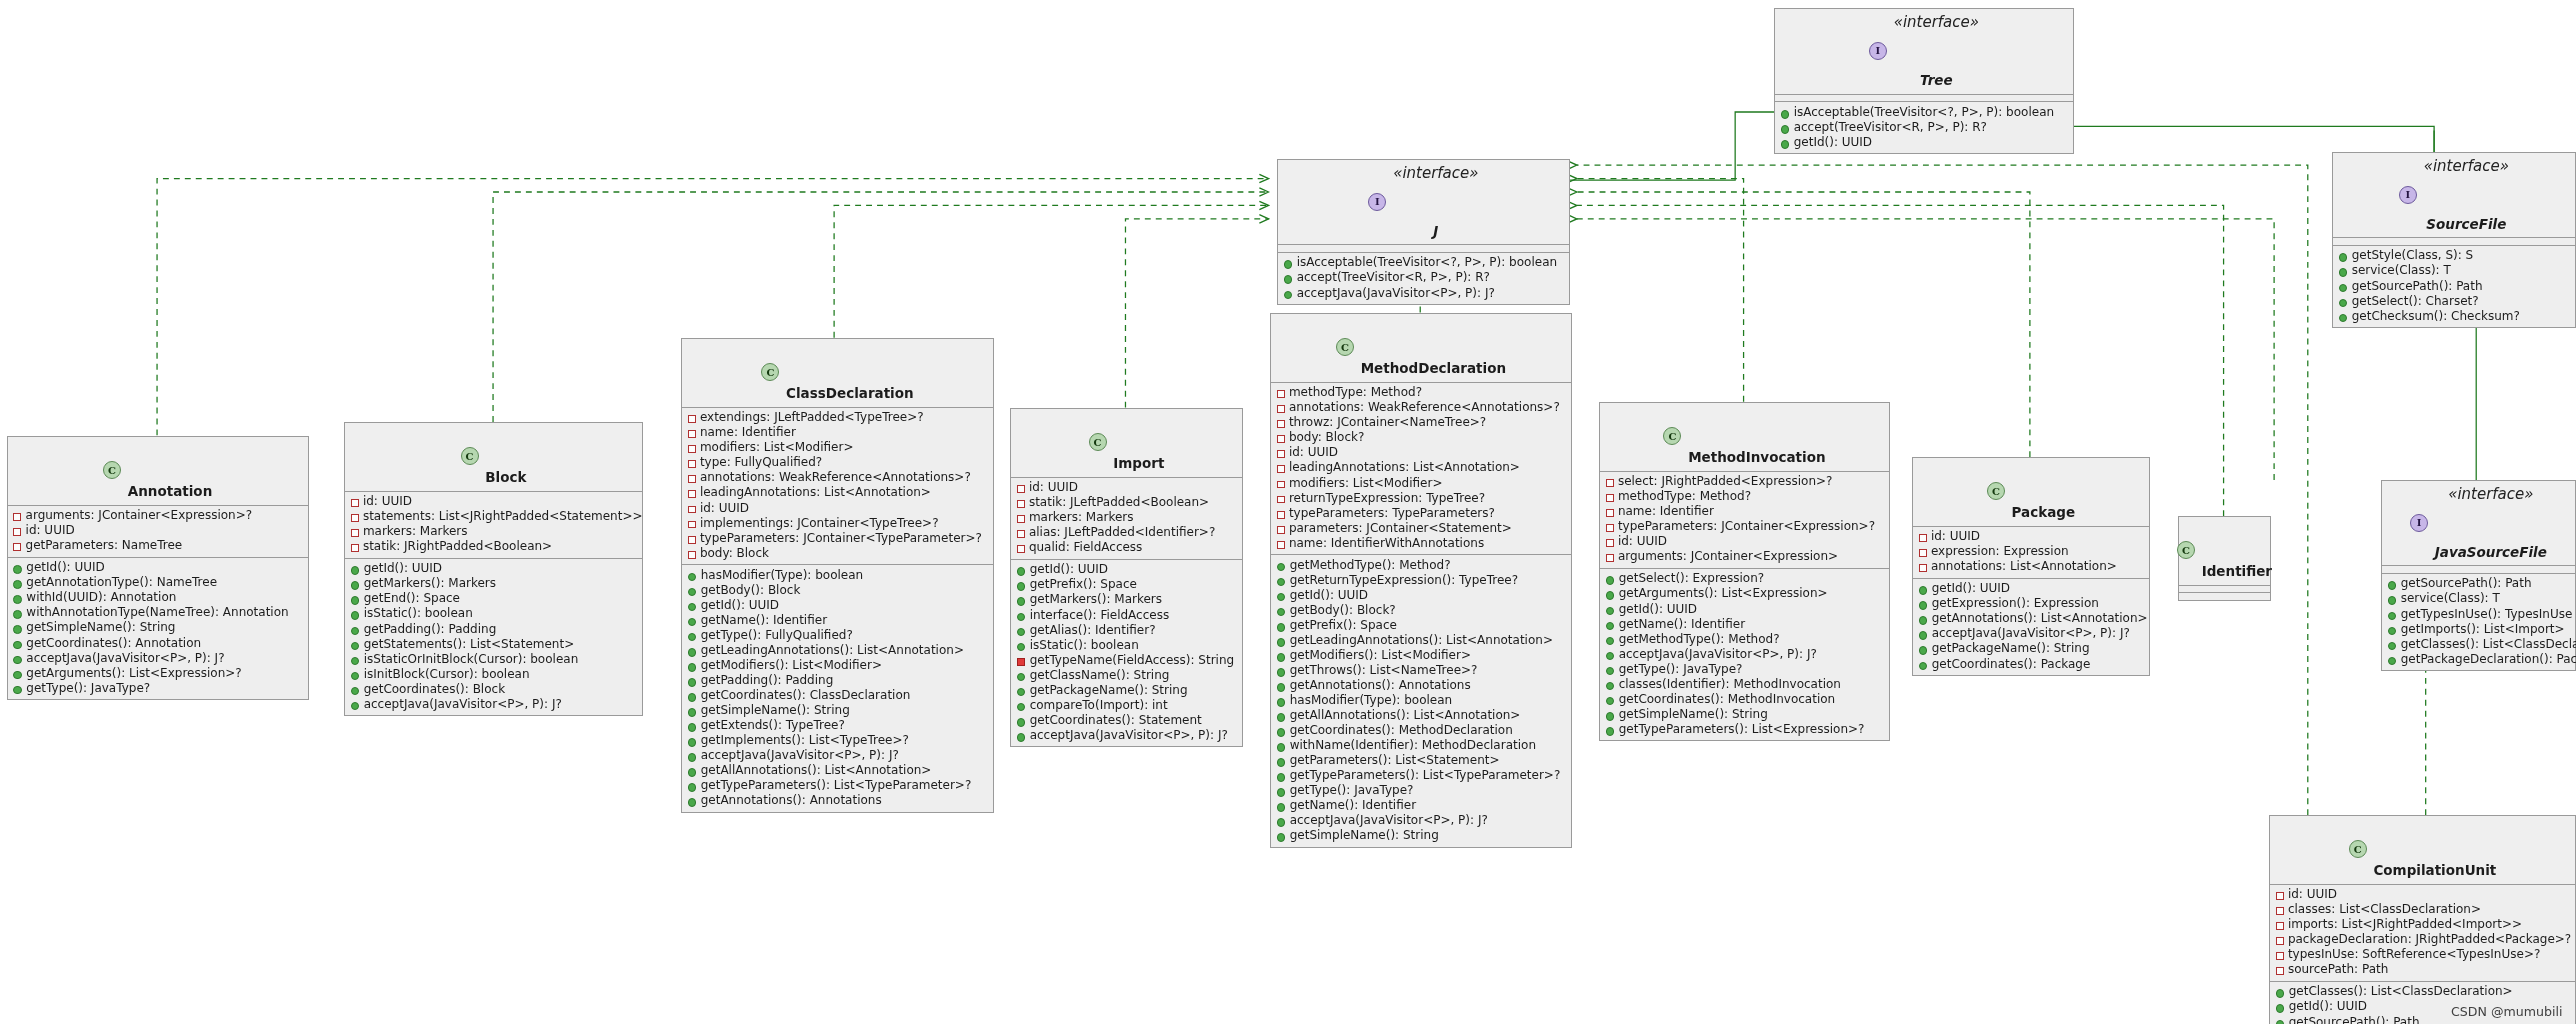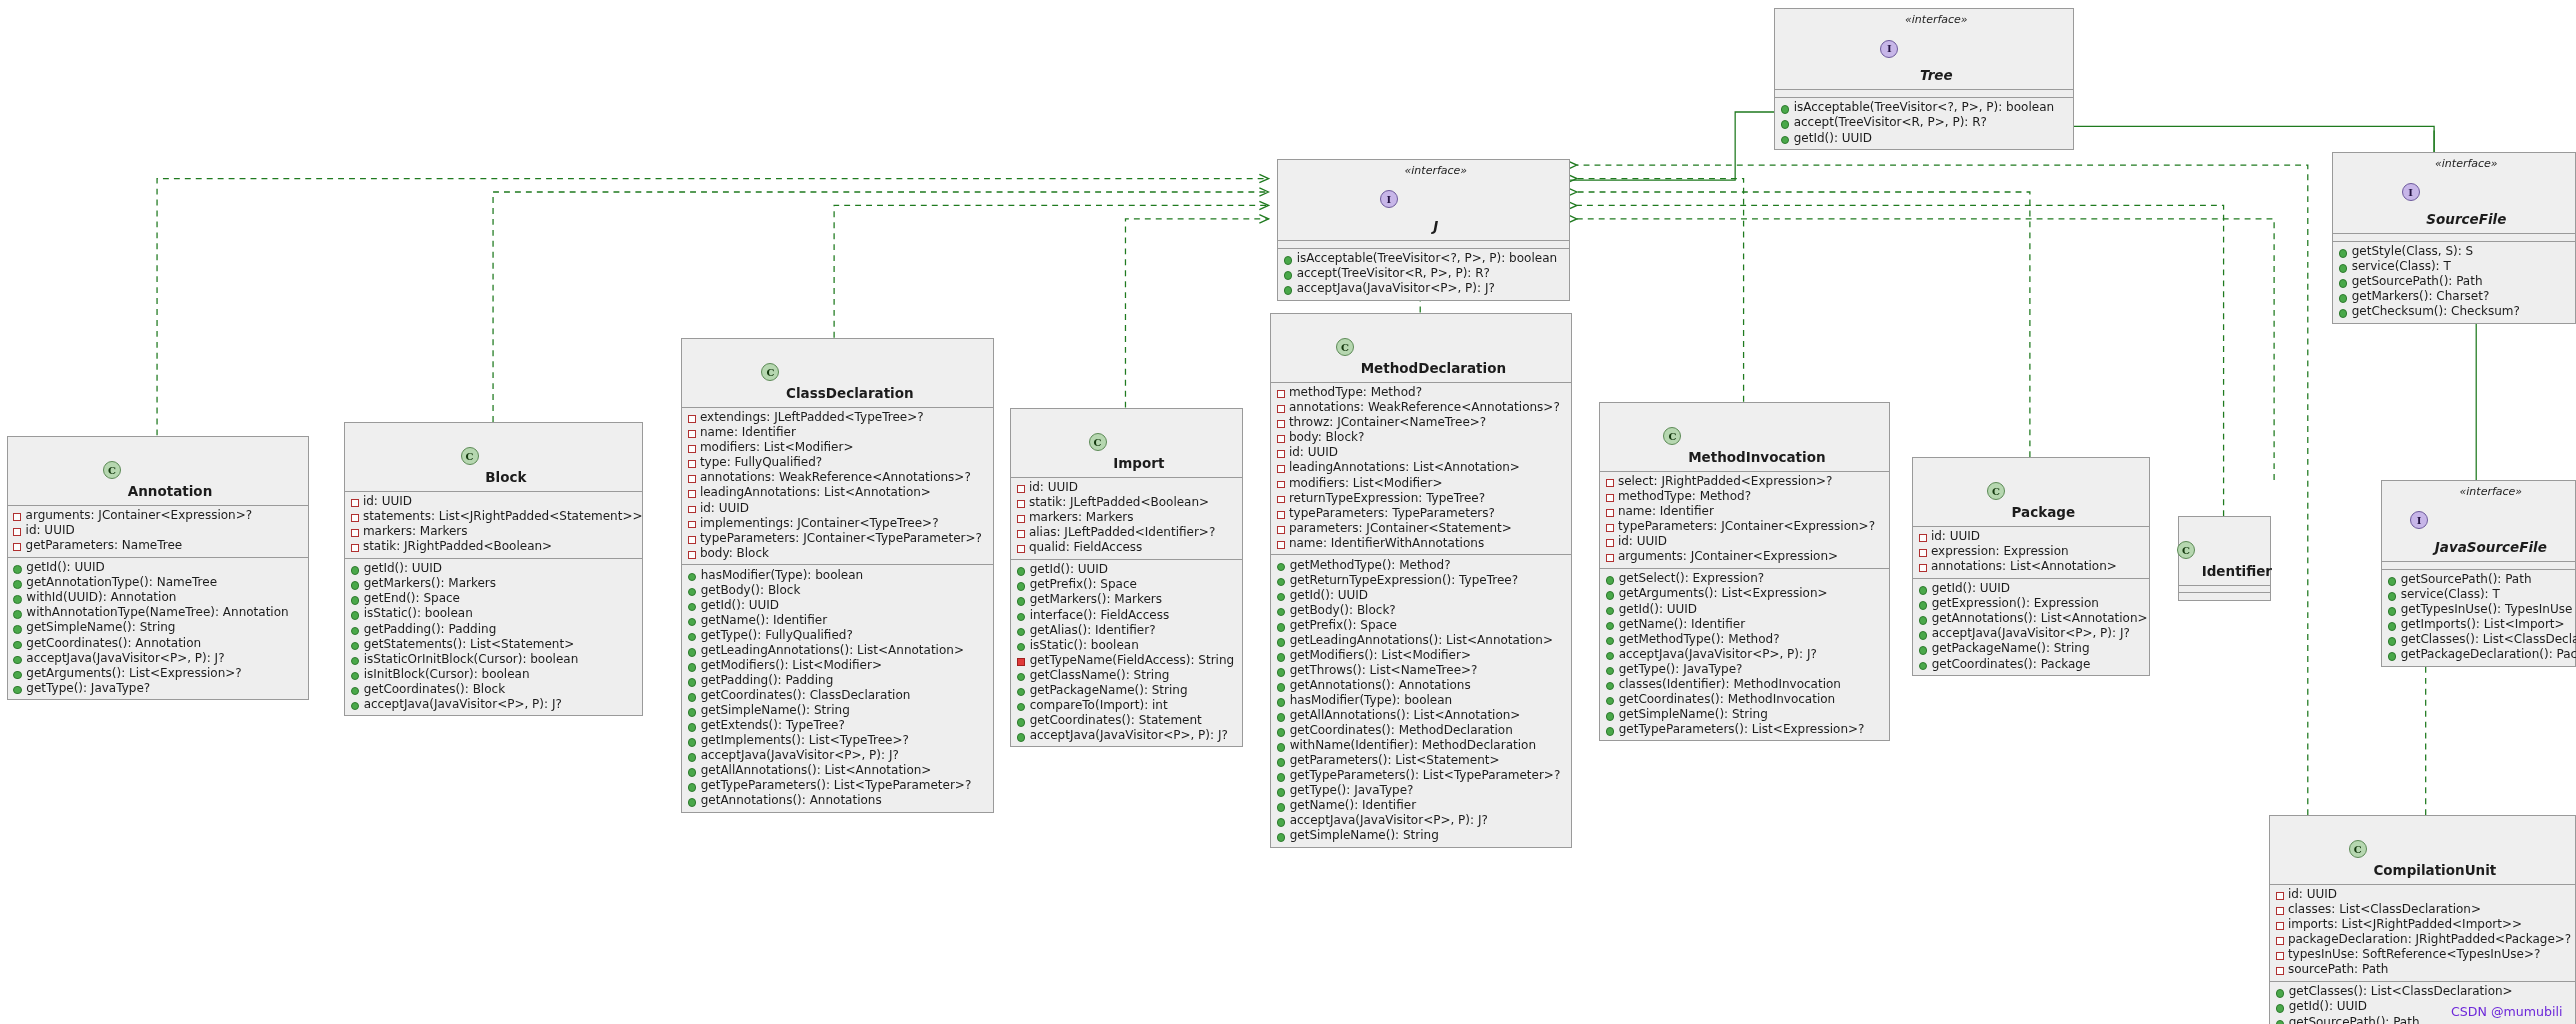--- a/index.html
+++ b/index.html
@@ -23,21 +23,21 @@
   .hdr{
     padding:5px 8.4px 5.9px 8.4px;
     text-align:center;
     border-bottom:0.8px solid #9a9a9a;
     background:#efefef;
     line-height:1.15;
   }
   .hdr .stereo{
     display:block;
     font-style:italic;
-    font-size:11px;
+    font-size:15px;
     color:#222;
   }
   .hdr .tname{
     font-weight:bold;
     font-size:13.5px;
     white-space:nowrap;
     margin-top:42px;
   }
   .hdr.iface .tname{font-style:italic;}
   .hdr-row{display:flex;align-items:center;justify-content:center;gap:6.7px;}
@@ -68,21 +68,21 @@
     width:6.7px;height:6.7px;border-radius:50%;
     background:#4aa84a;border:0.8px solid #2e7a2e;
   }
   .dot.meth-priv{
     width:6.7px;height:6.7px;background:#e03a3a;border:0.8px solid #a02020;
   }
   .mem .txt{font-size:12px;}
 
   .watermark{
     position:absolute;right:13.5px;bottom:5px;
-    color:#6d28d9;font-size:12.6px;z-index:30;
+    color:#404040;font-size:12.6px;z-index:30;
     font-family:"DejaVu Sans","Liberation Sans",sans-serif;
   }
 </style>
 </head>
 <body>
 
 <div id="canvas">
 
   <svg class="edges" viewBox="0 0 3058 1216" xmlns="http://www.w3.org/2000/svg">
     <defs>
@@ -196,21 +196,21 @@
         <div class="mem">
           <span class="dot meth"></span>
           <span class="txt"><span>service(Class</span><span class="s">): T</span></span>
         </div>
         <div class="mem">
           <span class="dot meth"></span>
           <span class="txt">getSourcePath(): Path</span>
         </div>
         <div class="mem">
           <span class="dot meth"></span>
-          <span class="txt">getMarkers(): Charset?</span>
+          <span class="txt">getSelect(): Charset?</span>
         </div>
         <div class="mem">
           <span class="dot meth"></span>
           <span class="txt">getChecksum(): Checksum?</span>
         </div>
       </div>
     </div>
     <div class="uml-class" style="left: 6.7px; top: 436px; width: 302px;">
       <div class="hdr">
         <div class="hdr-row">

